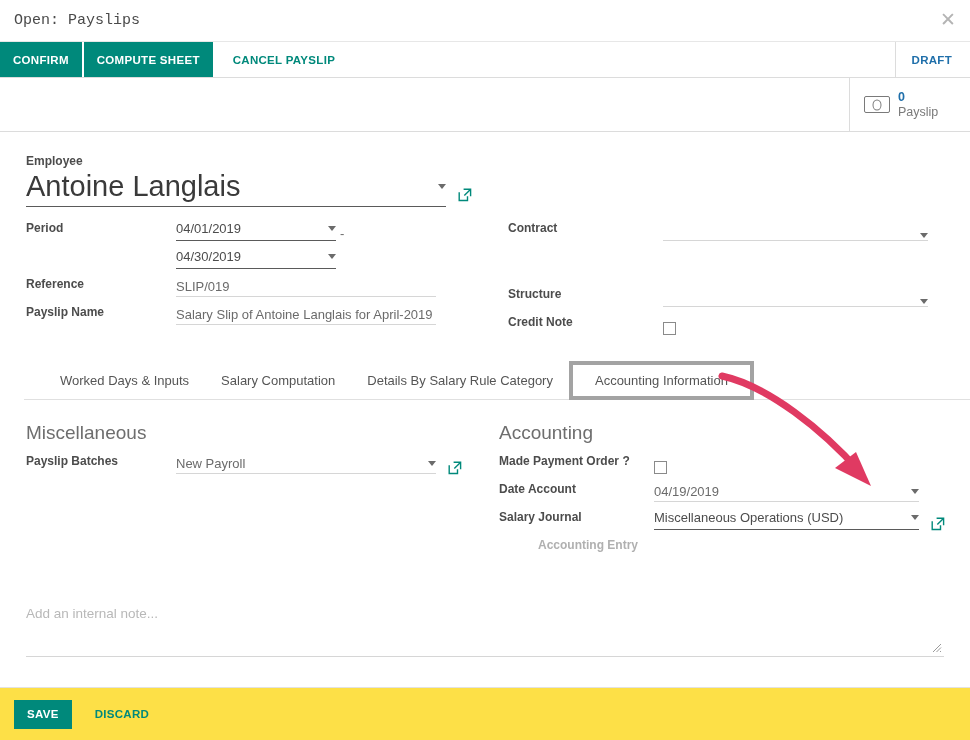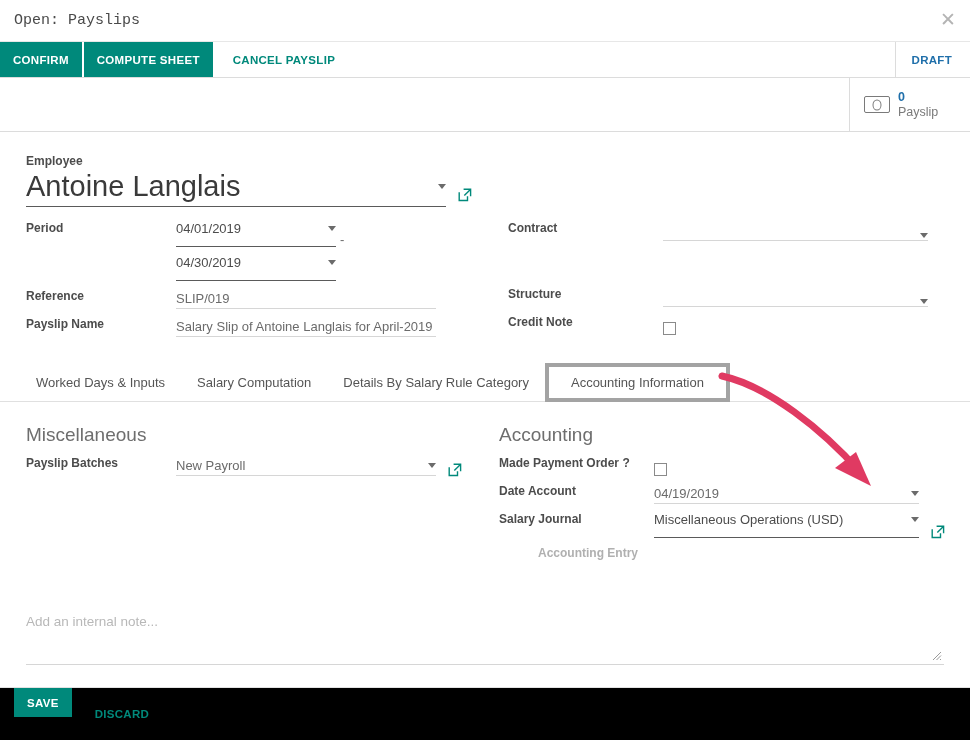--- a/index.html
+++ b/index.html
@@ -127,42 +127,42 @@
     font-size: 12px; font-weight: bold; color: #4c4c4c;
     width: 150px; flex: none; padding-bottom: 2px;
   }
   .flabel.muted { color: #b0b0b0; margin-left: 39px; }
   .flabel.w155 { width: 155px; }
   .fval { flex: 1; display: flex; align-items: flex-end; }
 
   .underline-dark {
     border-bottom: 1px solid #5a5a5a;
     display: flex; align-items: center; justify-content: space-between;
-    padding-bottom: 10px;
+    padding-bottom: 4px;
   }
   .underline-light {
     border-bottom: 1px solid #d6d6d6;
     display: flex; align-items: center; justify-content: space-between;
     padding-bottom: 2px;
   }
   .ftext { font-size: 13px; color: #4c4c4c; white-space: nowrap; }
   .ftext.grey { color: #6b6b6b; }
 
   .w160 { width: 160px; }
   .w260 { width: 260px; }
   .w265 { width: 265px; }
   .dash { font-size: 13px; color: #6b6b6b; margin-left: 4px; }
 
   .checkbox {
     width: 13px; height: 13px; border: 1px solid #8a8a8a;
     background: #fff; cursor: pointer; flex: none;
   }
 
   
-  .tabs-wrap { margin-top: 18px; position: relative; }
+  .tabs-wrap { margin-top: 18px; position: relative; padding-left: 24px; }
   .tabs {
     display: flex; align-items: stretch;
     border-bottom: 1px solid #e0e0e0;
     padding-left: 20px;
   }
   .tab {
     font-size: 13px; color: #555; cursor: pointer;
     padding: 12px 16px 11px 16px; white-space: nowrap;
   }
   .tab.active-outline {
@@ -187,22 +187,22 @@
   }
   .resize-grip {
     position: absolute; right: 2px; bottom: 3px;
     width: 10px; height: 10px;
   }
 
   
   .footer {
     position: absolute; left: 0; right: 0; bottom: 0;
     border-top: 1px solid #e2e2e2;
-    height: 53px; display: flex; 
-    padding-left: 14px; background: #000000;
+    height: 53px; display: flex; align-items: center;
+    padding-left: 14px; background: #fde047;
   }
   .footer .btn-link { margin-left: 10px; }
 
   
   .anno-arrow {
     position: absolute; left: 718px; top: 368px;
     width: 190px; height: 135px; pointer-events: none; z-index: 5;
   }
 </style>
 </head>

